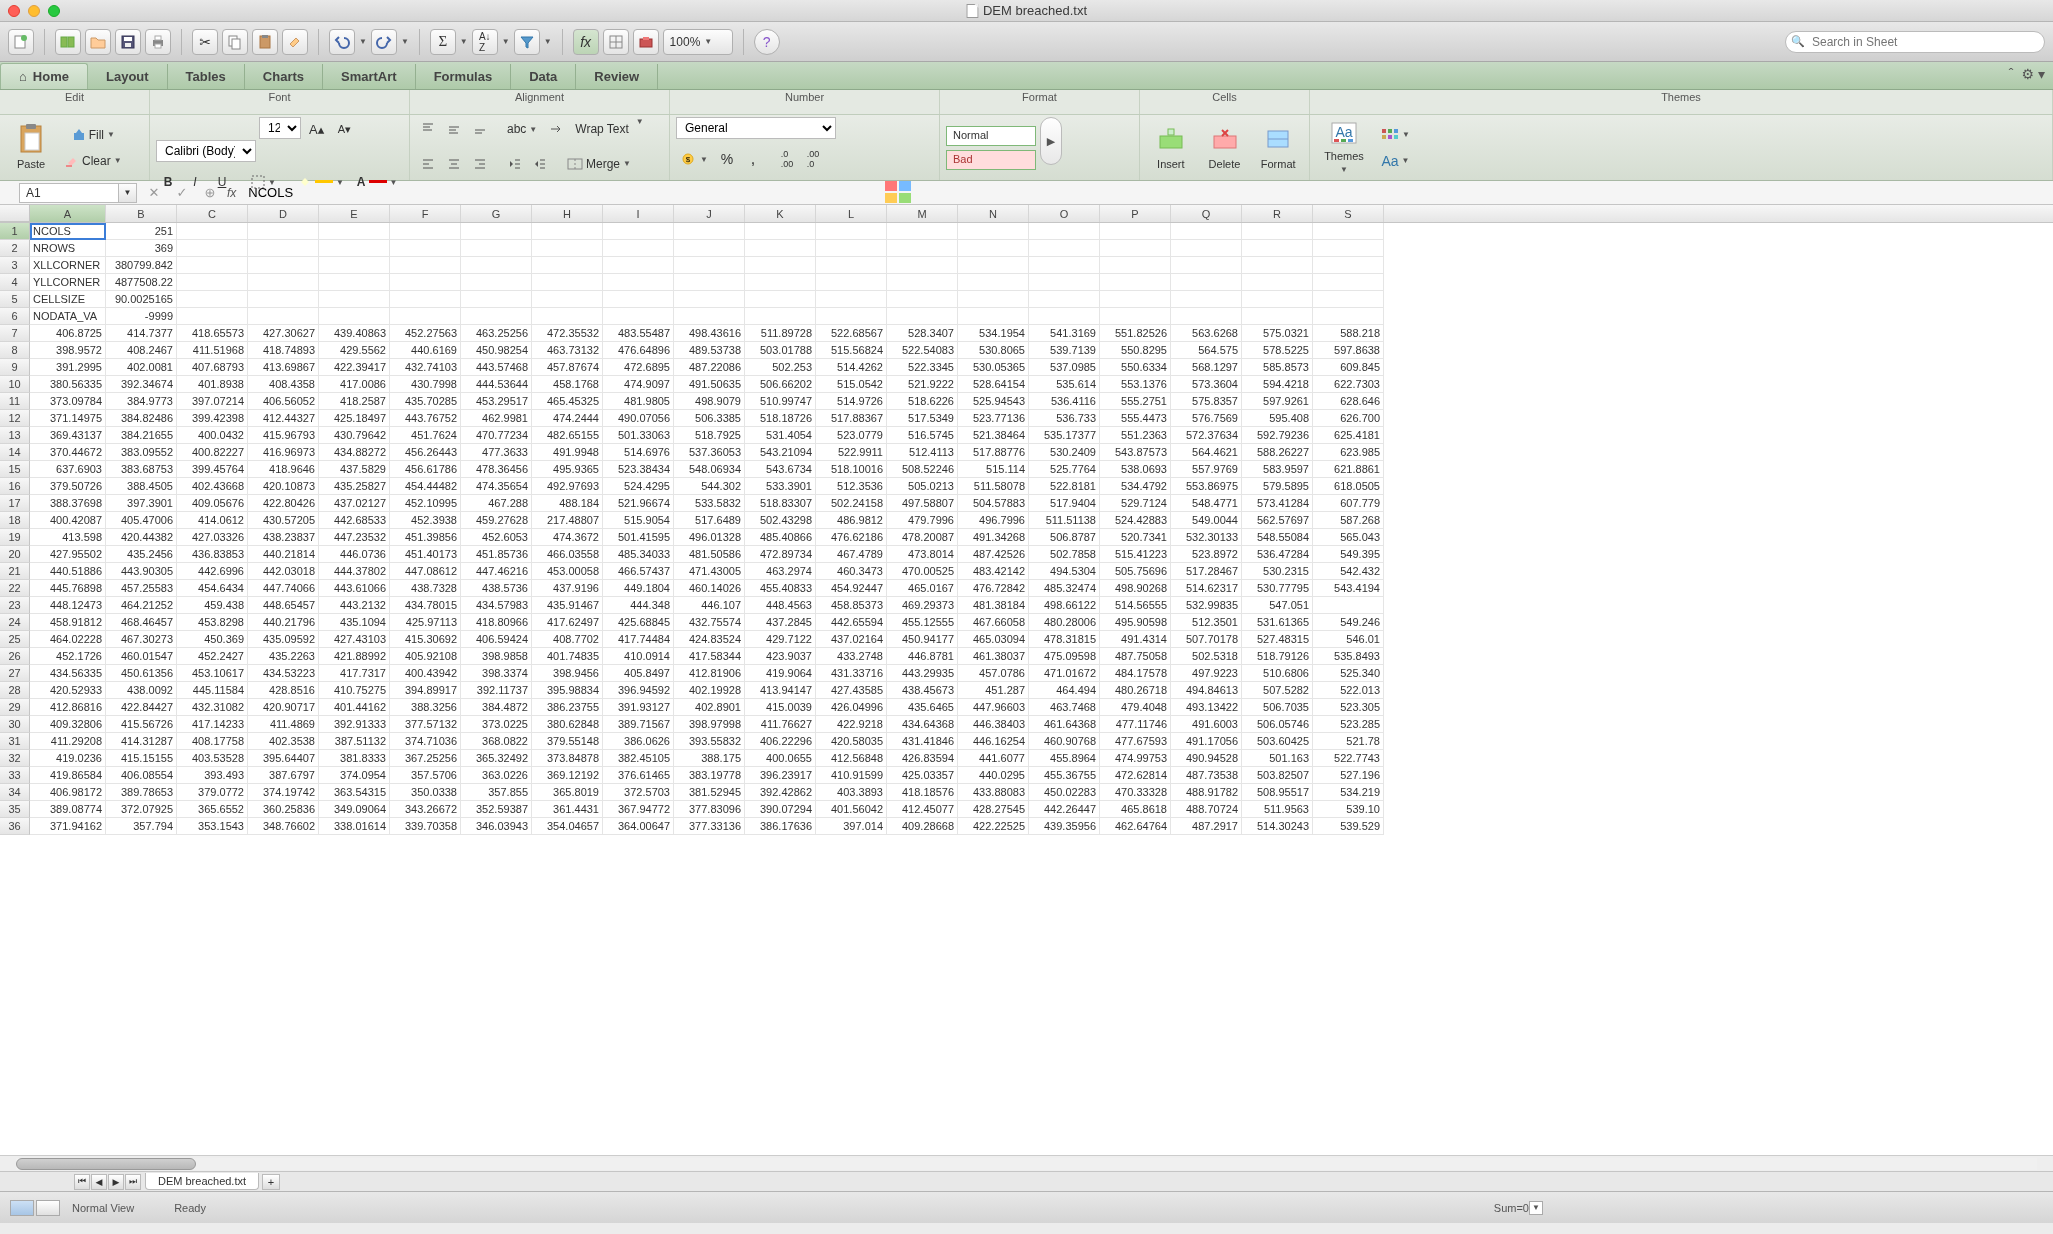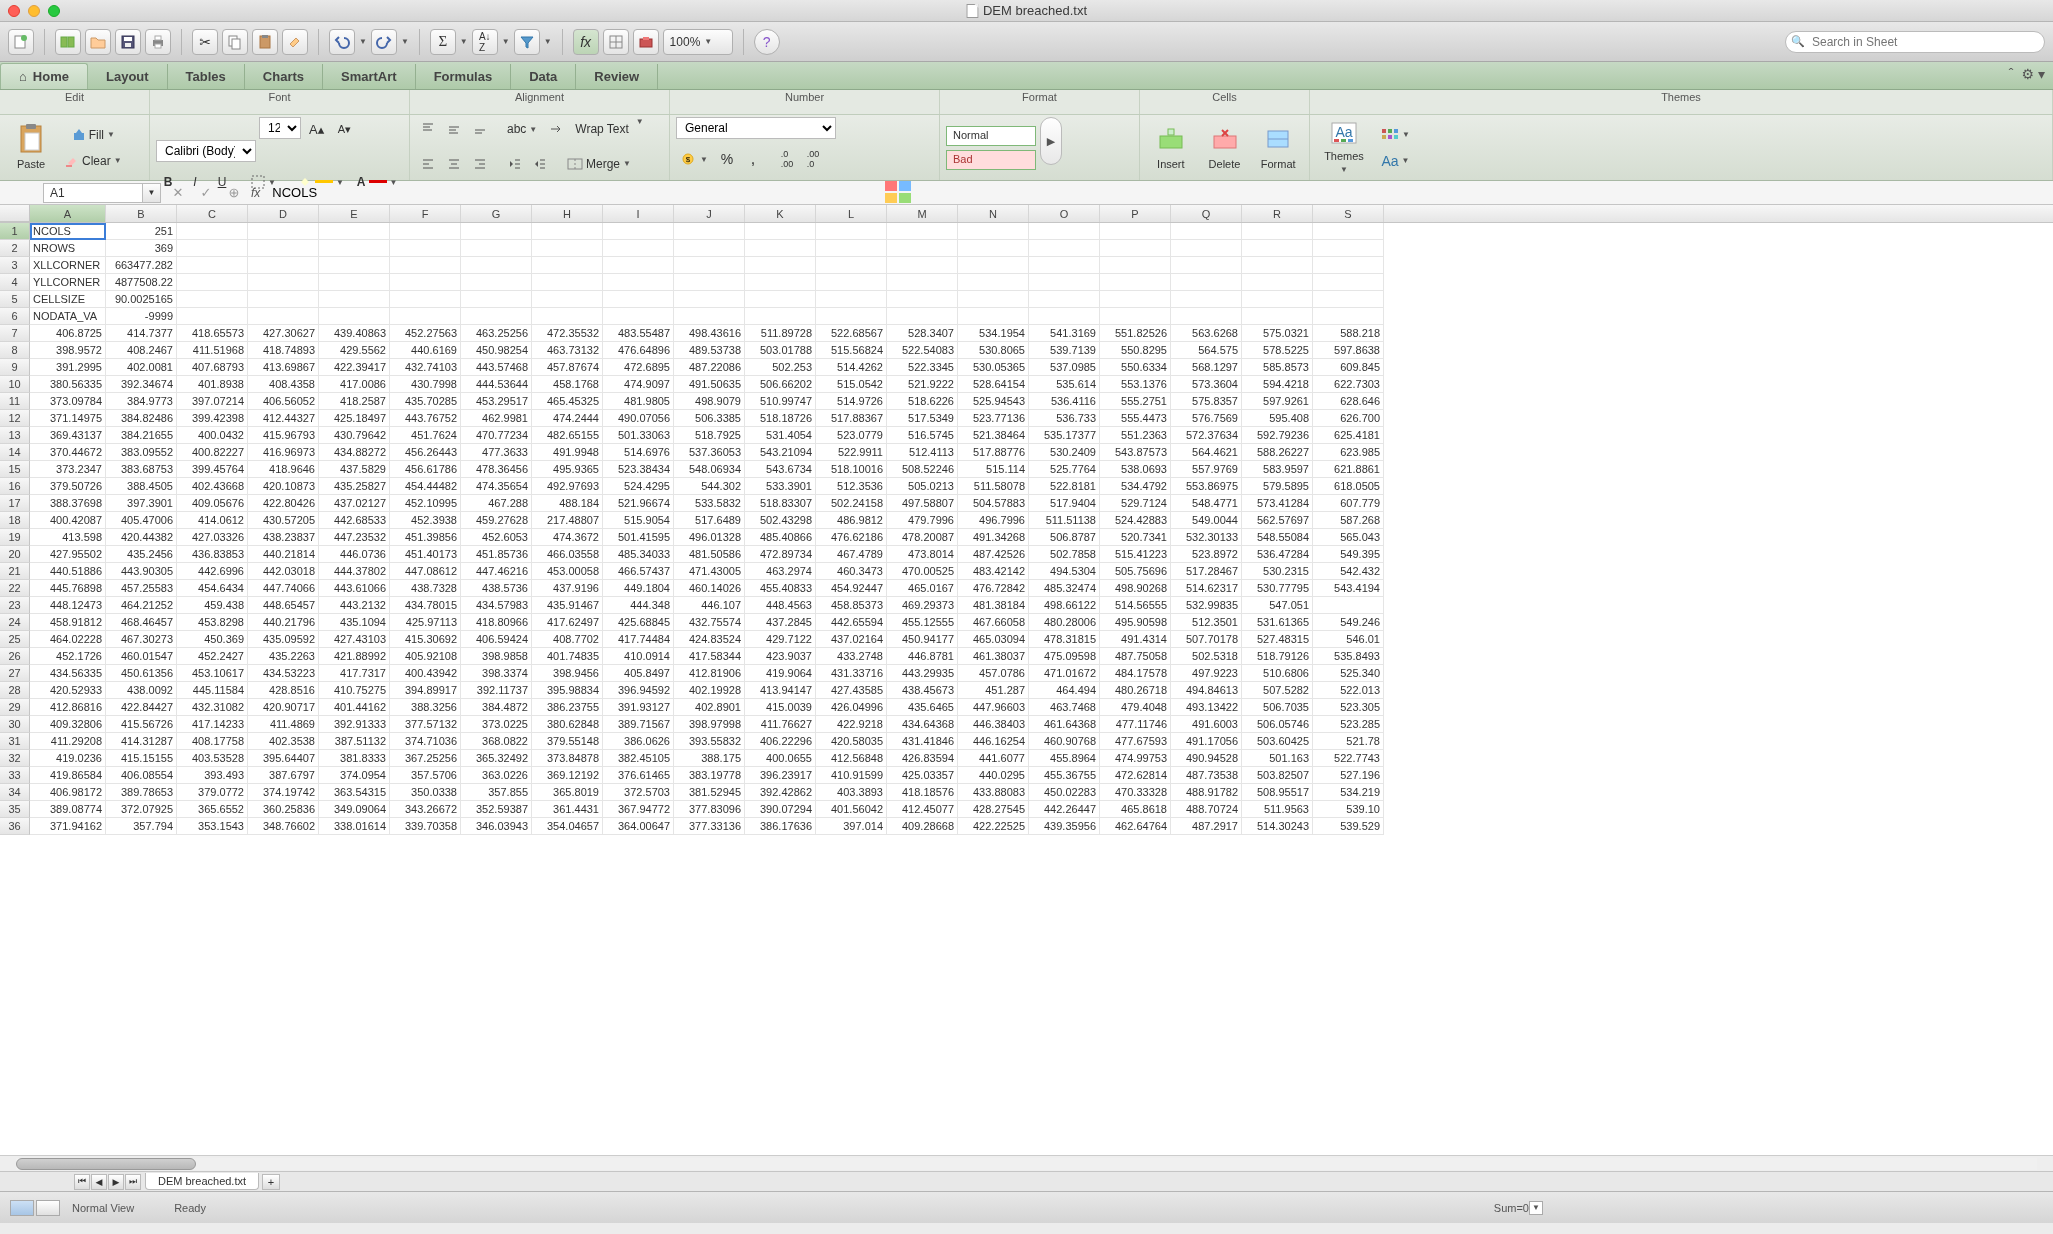--- a/index.html
+++ b/index.html
@@ -51,21 +51,21 @@
 .bold{font-weight:bold;}
 .italic{font-style:italic;}
 .underline{text-decoration:underline;}
 .color-strip{display:block;width:18px;height:3px;margin-top:-2px;}
 .style-box{width:90px;height:20px;border:1px solid #7fb878;background:#fff;font-size:11px;padding:2px 6px;}
 .style-box.bad{color:#a33;background:#fdd;}
 .ribbon-nav{width:22px;height:48px;border:1px solid #bbb;background:linear-gradient(#fff,#e8e8e8);border-radius:11px;display:flex;align-items:center;justify-content:center;font-size:11px;color:#555;}
 
 
 .formula-bar { height: 24px; background:#f5f5f5; border-bottom:1px solid #c5c5c5; display:flex; align-items:center;}
-.namebox { width:100px; height:20px; border:1px solid #bbb; background:#fff; margin-left:43px; padding:0 6px; font-size:12px; display:flex; align-items:center;}
+.namebox { width:100px; height:20px; border:1px solid #bbb; background:#fff; margin-left:19px; padding:0 6px; font-size:12px; display:flex; align-items:center;}
 .namebox-dd{width:18px;height:20px;border:1px solid #bbb;border-left:none;background:linear-gradient(#fdfdfd,#e4e4e4);display:flex;align-items:center;justify-content:center;font-size:8px;}
 .fb-btn{width:22px;height:20px;display:flex;align-items:center;justify-content:center;color:#999;margin-left:6px;font-size:13px;}
 .fx-label{font-style:italic;font-size:12px;margin:0 6px;color:#555;}
 .formula-input{flex:1;height:20px;border:none;background:transparent;font-size:13px;padding:0 6px;}
 
 
 .grid-area { position:relative; height: 950px; overflow:hidden; background:#fff;}
 .col-headers { display:flex; height:18px; background:linear-gradient(#f7f7f7,#e5e5e5); border-bottom:1px solid #c5c5c5; position:sticky; top:0;}
 .corner{width:30px;border-right:1px solid #c5c5c5;background:linear-gradient(#f7f7f7,#e5e5e5);border-bottom:1px solid #c5c5c5;}
 .ch { width: 71px; border-right:1px solid #d6d6d6; text-align:center; font-size:11px; color:#444; line-height:18px;}
@@ -571,21 +571,21 @@
         <div class="cell"></div>
         <div class="cell"></div>
         <div class="cell"></div>
         <div class="cell"></div>
         <div class="cell"></div>
         <div class="cell"></div>
       </div>
       <div class="grow">
         <div class="row-hdr">3</div>
         <div class="cell first-col txt">XLLCORNER</div>
-        <div class="cell">663477.282</div>
+        <div class="cell">380799.842</div>
         <div class="cell"></div>
         <div class="cell"></div>
         <div class="cell"></div>
         <div class="cell"></div>
         <div class="cell"></div>
         <div class="cell"></div>
         <div class="cell"></div>
         <div class="cell"></div>
         <div class="cell"></div>
         <div class="cell"></div>
@@ -834,21 +834,21 @@
         <div class="cell">512.4113</div>
         <div class="cell">517.88776</div>
         <div class="cell">530.2409</div>
         <div class="cell">543.87573</div>
         <div class="cell">564.4621</div>
         <div class="cell">588.26227</div>
         <div class="cell">623.985</div>
       </div>
       <div class="grow">
         <div class="row-hdr">15</div>
-        <div class="cell first-col">373.2347</div>
+        <div class="cell first-col">637.6903</div>
         <div class="cell">383.68753</div>
         <div class="cell">399.45764</div>
         <div class="cell">418.9646</div>
         <div class="cell">437.5829</div>
         <div class="cell">456.61786</div>
         <div class="cell">478.36456</div>
         <div class="cell">495.9365</div>
         <div class="cell">523.38434</div>
         <div class="cell">548.06934</div>
         <div class="cell">543.6734</div>

